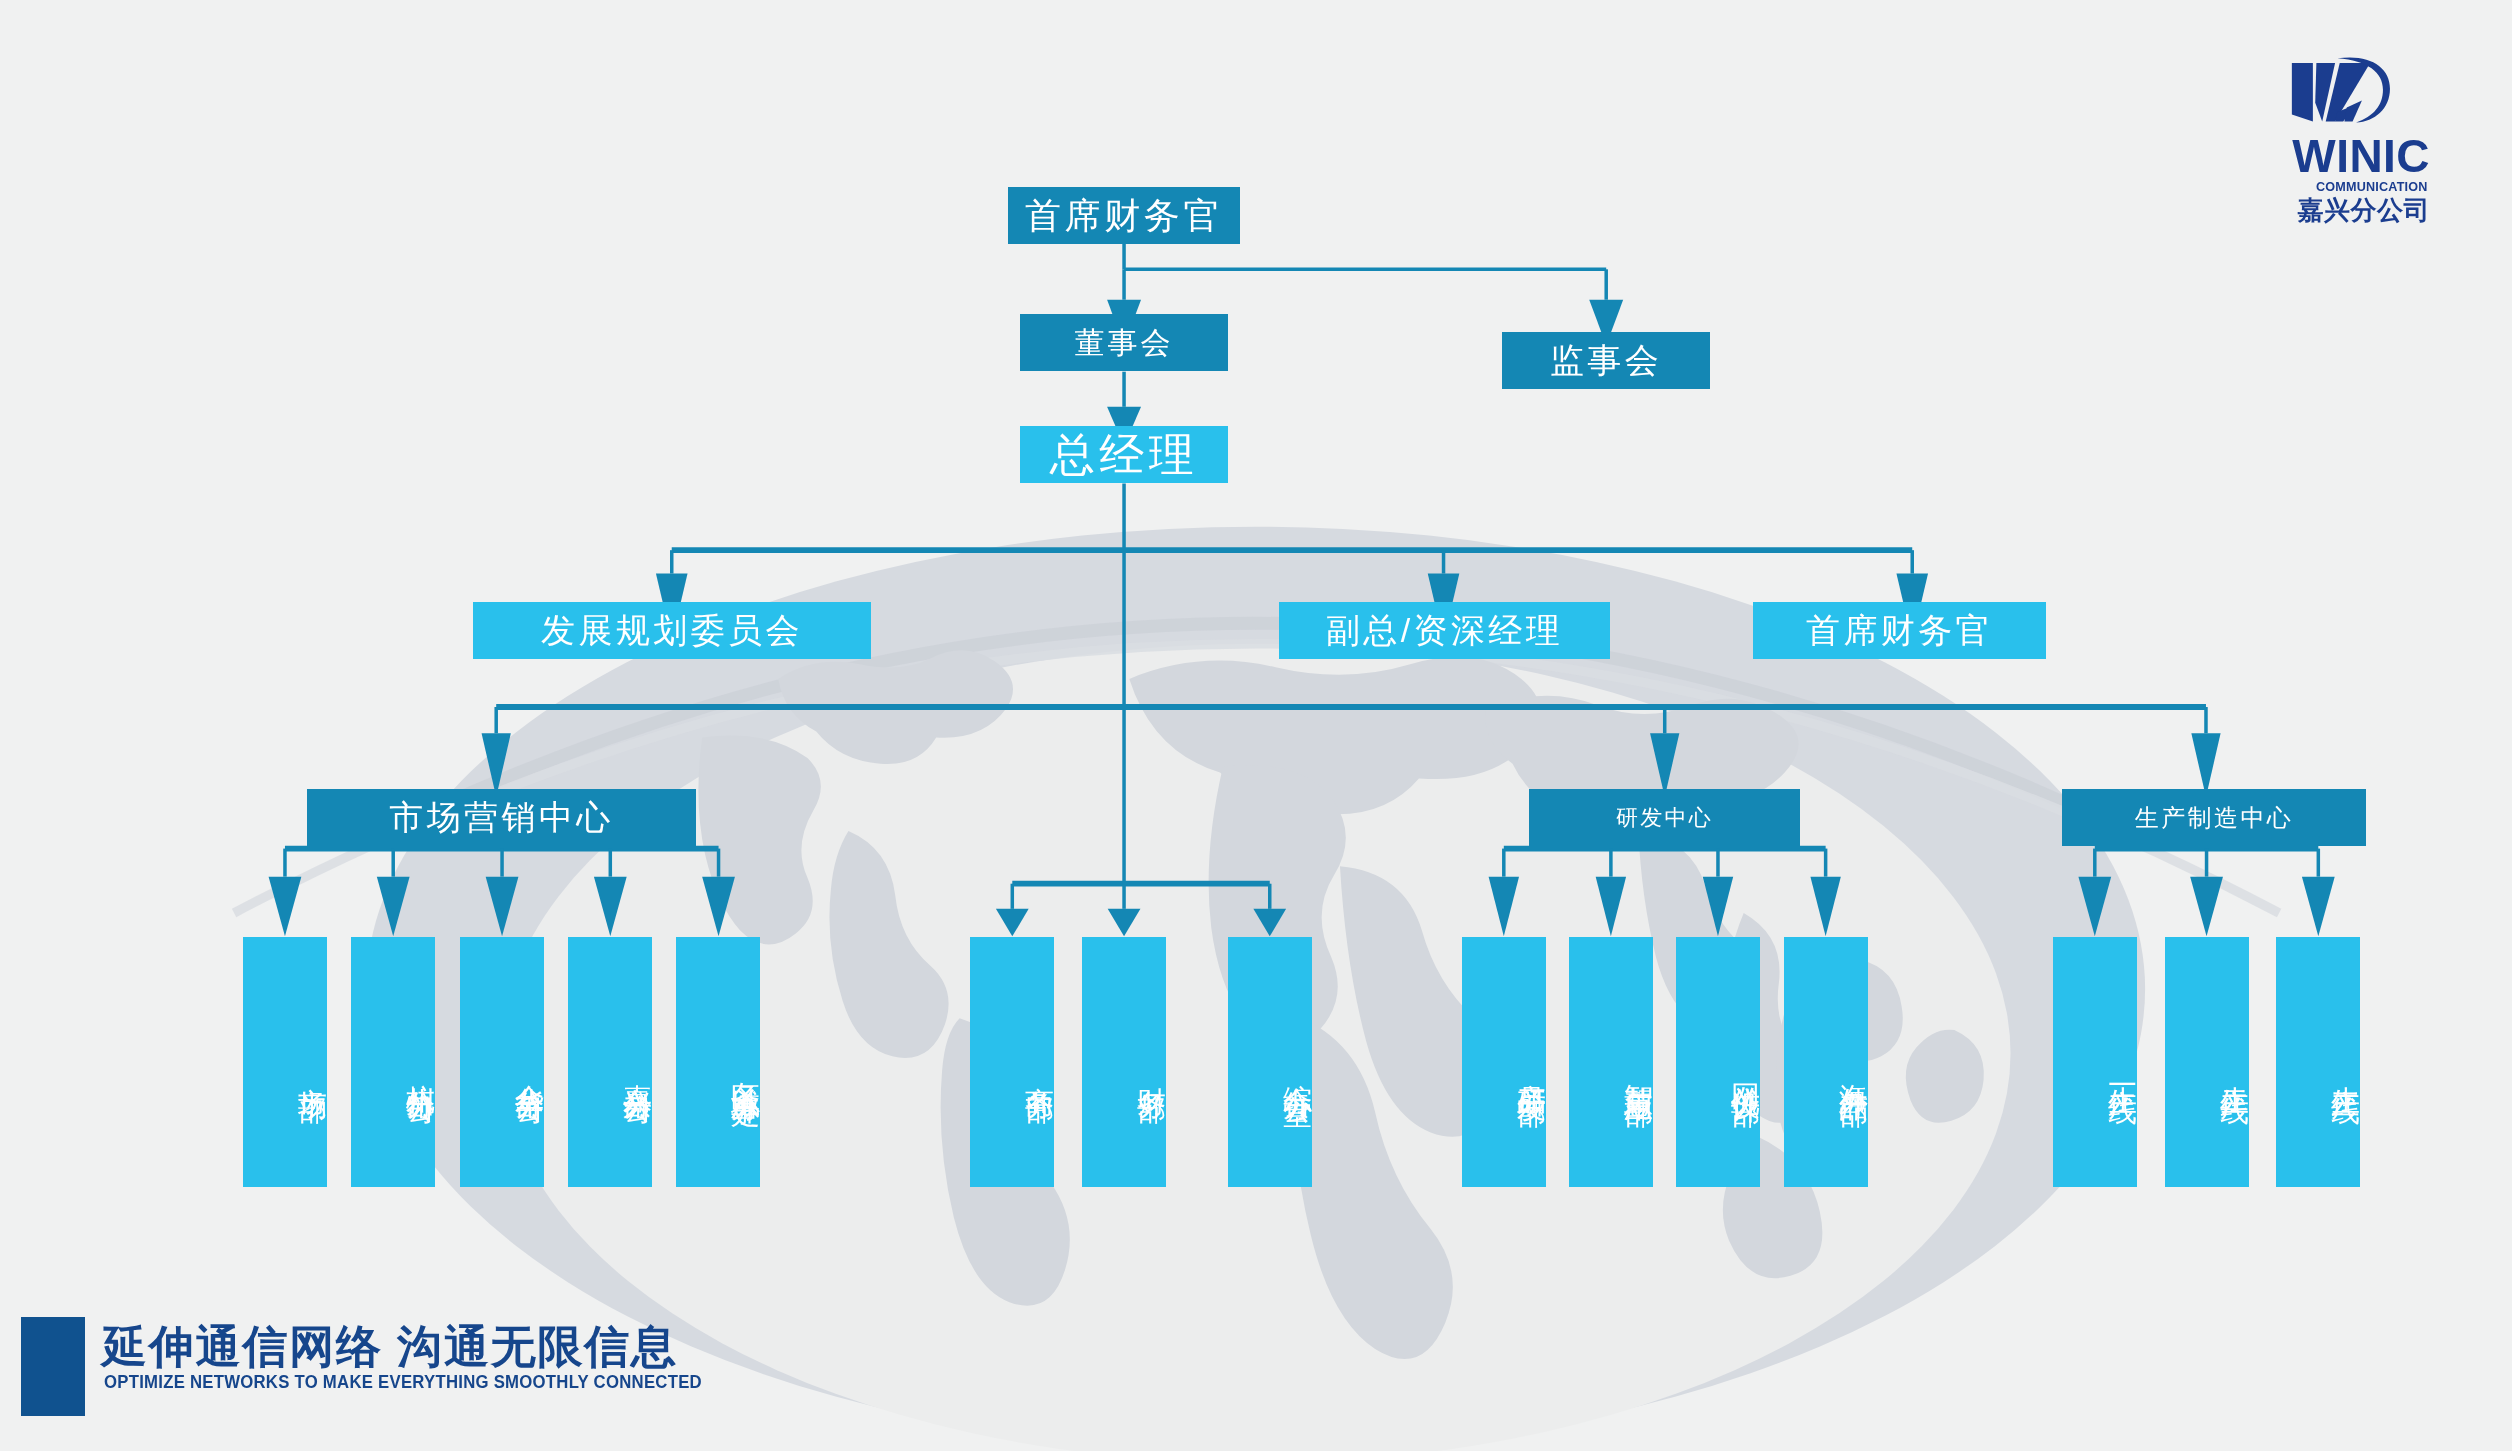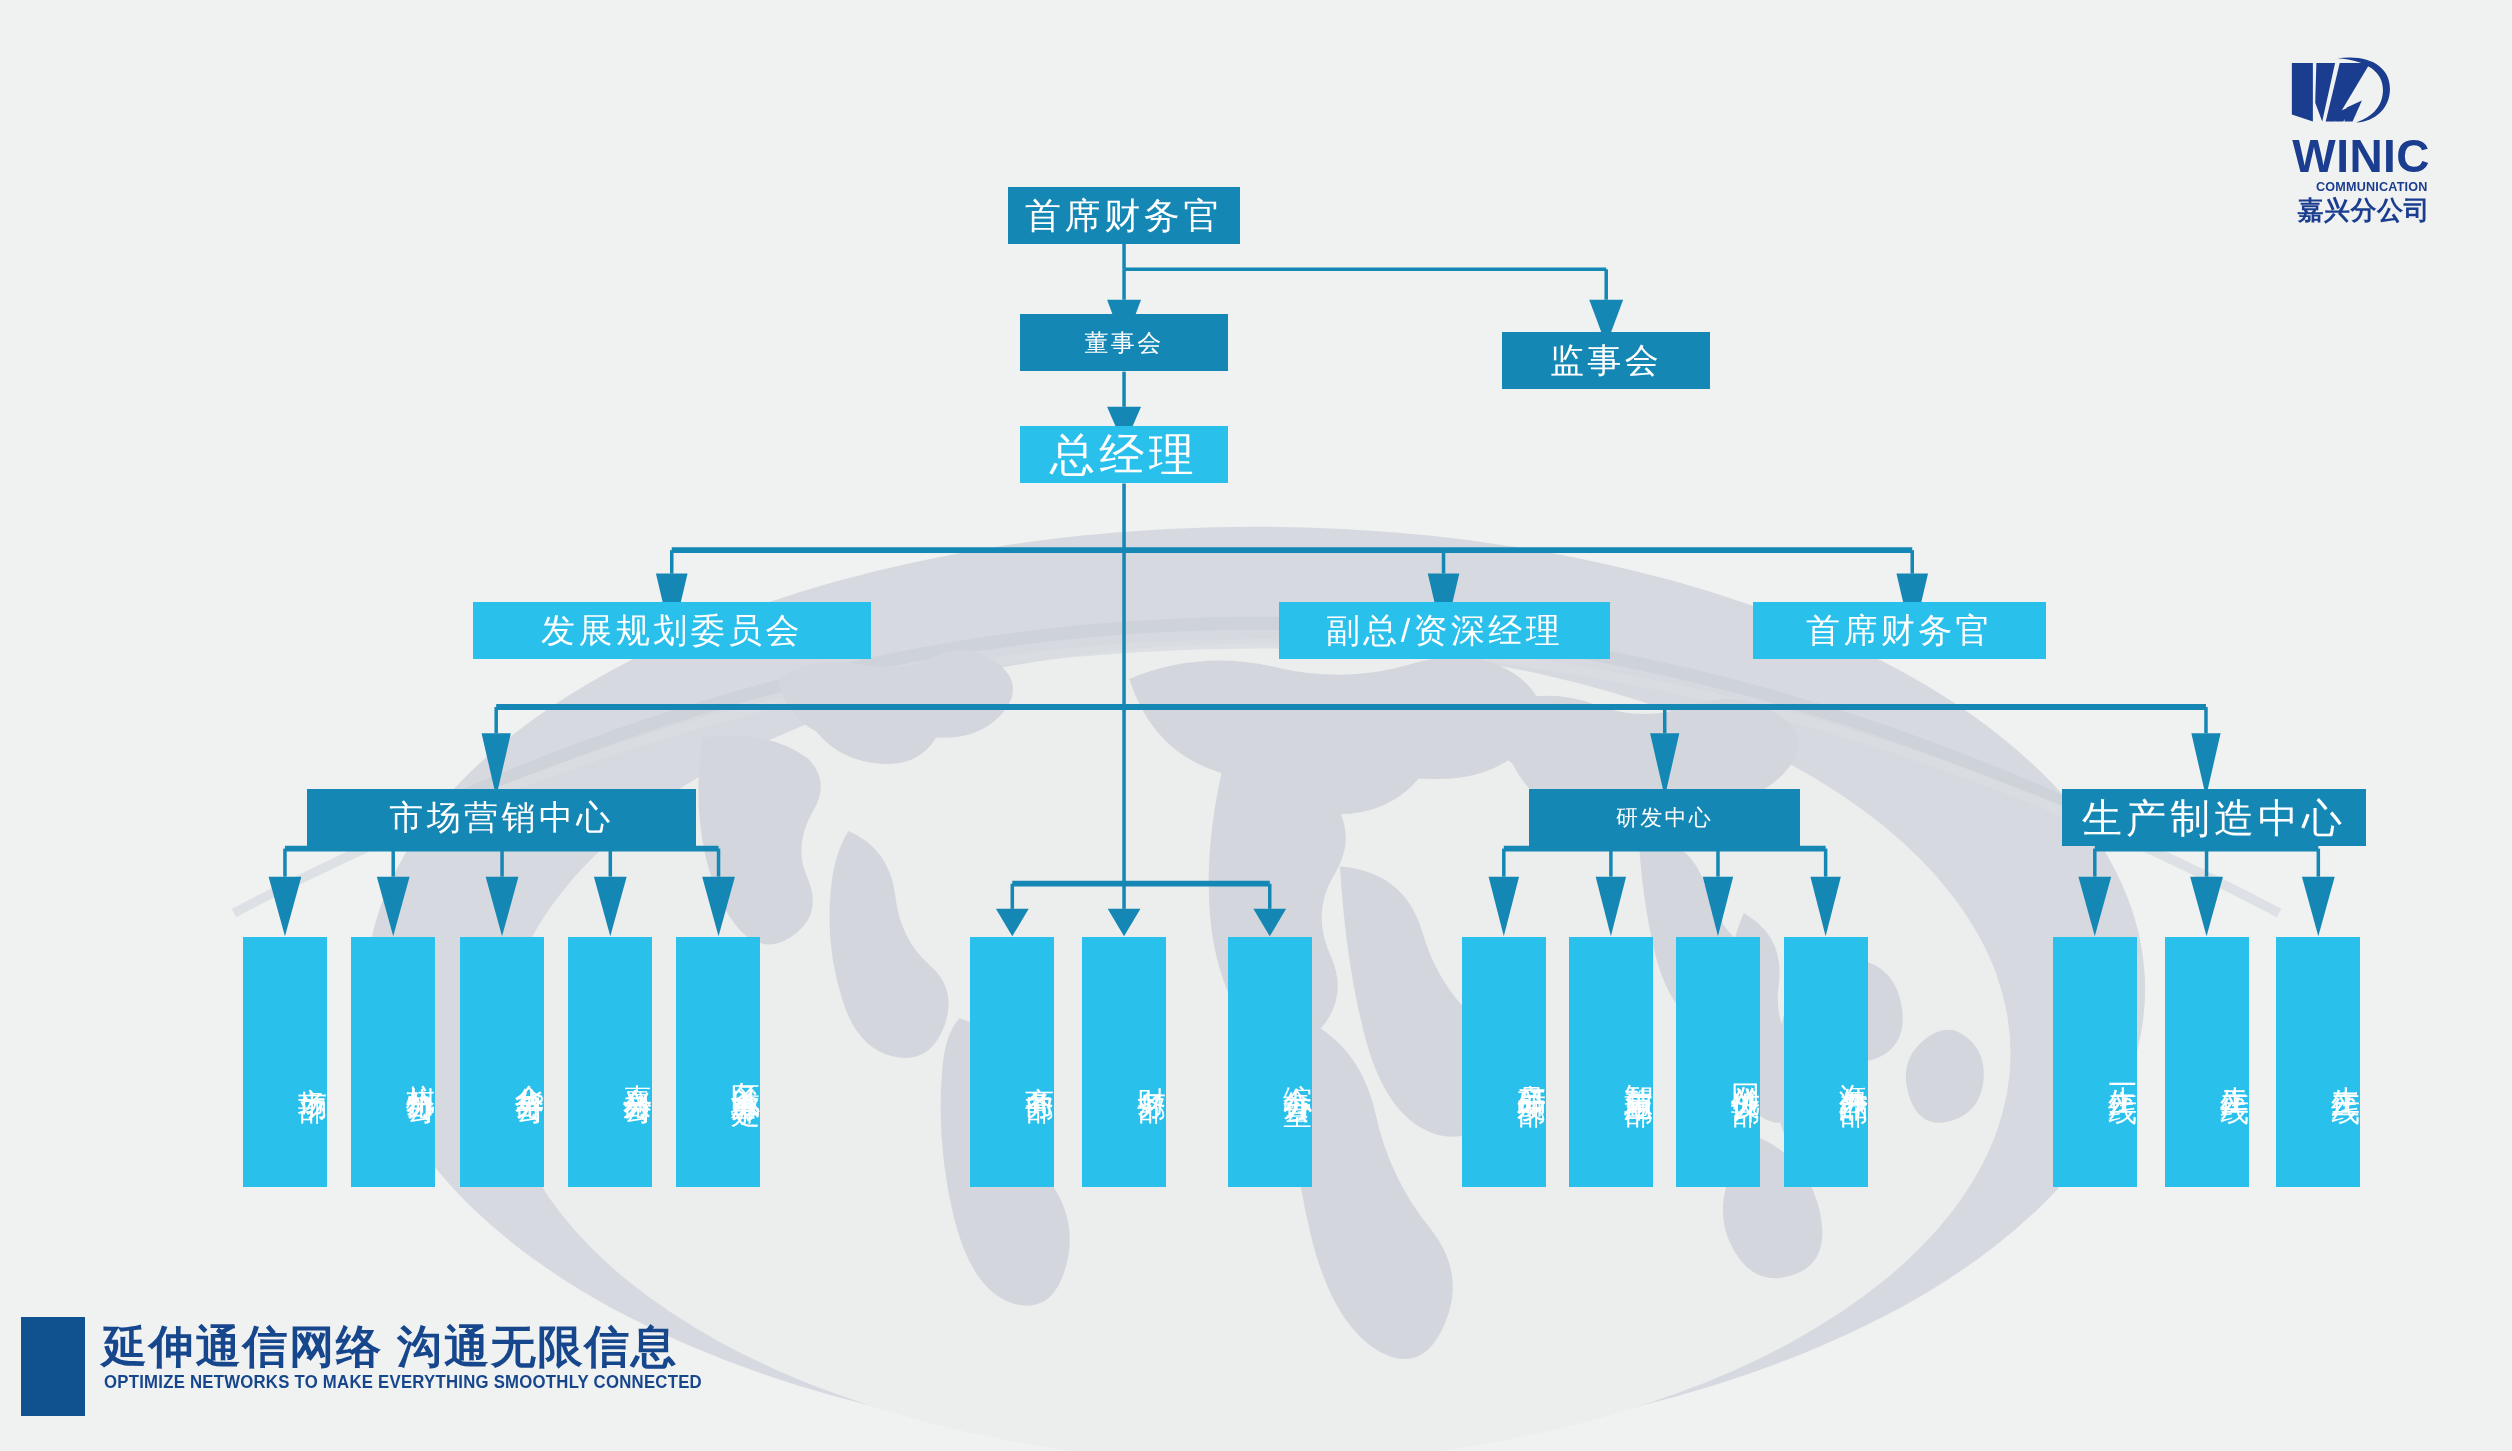--- a/index.html
+++ b/index.html
@@ -192,21 +192,21 @@
       <polygon points="3552,1498 3608,1498 3580,1600"></polygon>
       <polygon points="3743,1498 3799,1498 3771,1600"></polygon>
       <polygon points="3934,1498 3990,1498 3962,1600"></polygon>
     </g>
   </svg>
 
   <div class="node dark" style="left:1008px;top:187px;width:232px;height:57px;font-size:36px;">
     <span>首席财务官</span>
   </div>
 
-  <div class="node dark" style="left:1020px;top:314px;width:208px;height:57px;font-size:24px;">
+  <div class="node dark" style="left:1020px;top:314px;width:208px;height:57px;font-size:30px;">
     <span>董事会</span>
   </div>
   <div class="node dark" style="left:1502px;top:332px;width:208px;height:57px;font-size:34px;">
     <span>监事会</span>
   </div>
 
   <div class="node light" style="left:1020px;top:426px;width:208px;height:57px;font-size:45px;">
     <span>总经理</span>
   </div>
 
@@ -219,21 +219,21 @@
   <div class="node light" style="left:1753px;top:602px;width:293px;height:57px;font-size:34px;">
     <span>首席财务官</span>
   </div>
 
   <div class="node dark" style="left:307px;top:789px;width:389px;height:57px;font-size:34px;">
     <span>市场营销中心</span>
   </div>
   <div class="node dark" style="left:1529px;top:789px;width:271px;height:57px;font-size:22px;">
     <span>研发中心</span>
   </div>
-  <div class="node dark" style="left:2062px;top:789px;width:304px;height:57px;font-size:40px;">
+  <div class="node dark" style="left:2062px;top:789px;width:304px;height:57px;font-size:24px;">
     <span>生产制造中心</span>
   </div>
 
   <div class="vnode" style="left:243px;top:937px;width:84px;height:250px;font-size:29px;">
     <span>市场部</span>
   </div>
   <div class="vnode" style="left:351px;top:937px;width:84px;height:250px;font-size:29px;">
     <span>杭州分公司</span>
   </div>
   <div class="vnode" style="left:460px;top:937px;width:84px;height:250px;font-size:29px;">

